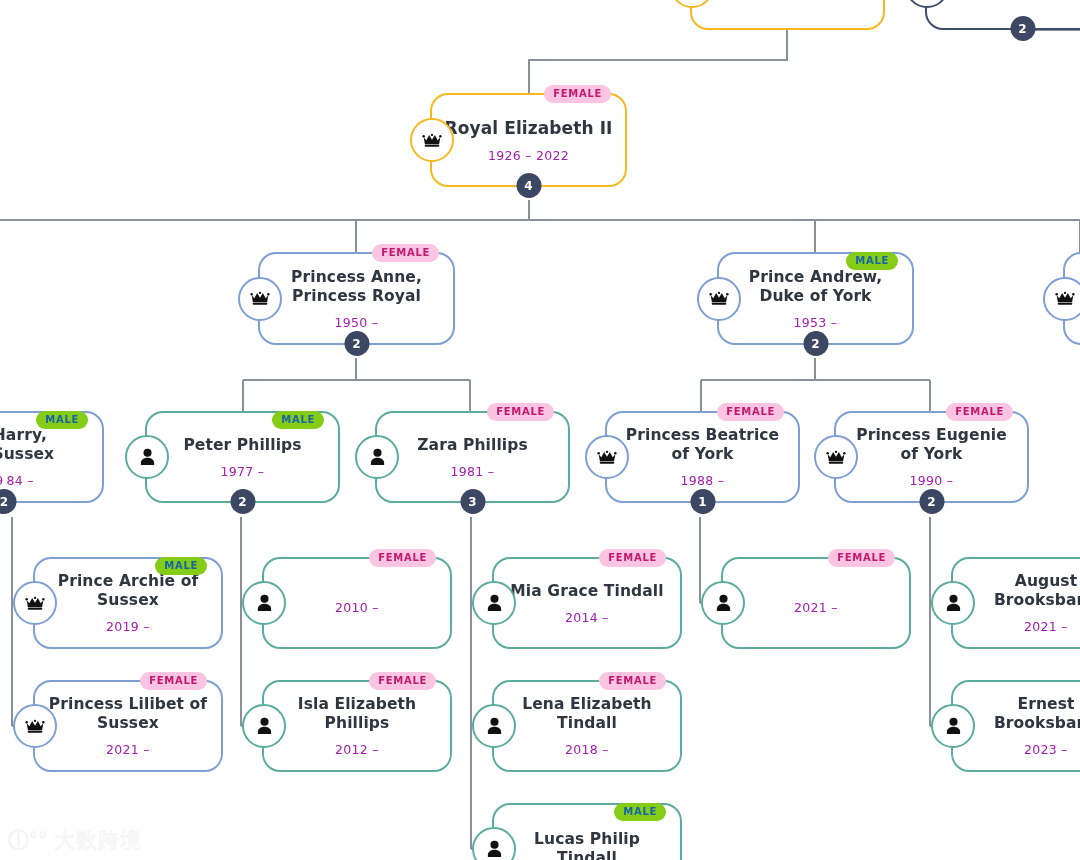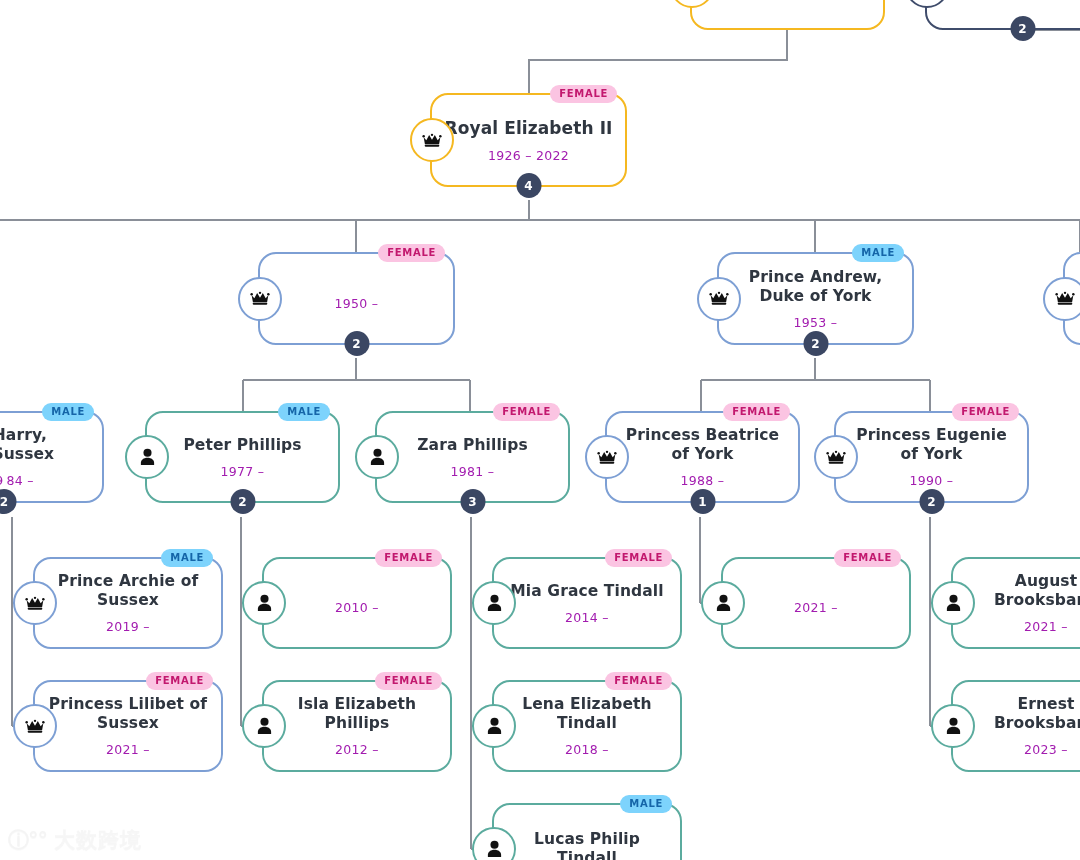--- a/index.html
+++ b/index.html
@@ -44,30 +44,30 @@
     margin-top:9px;
     font-size:12.5px;
     color:#a21caf;
     letter-spacing:.3px;
   }
 
   
   .badge{
     position:absolute;
     top:-10px;
-    right:8px;
+    right:14px;
     padding:2px 9px 3px;
     border-radius:9px;
     font-size:10px;
     font-weight:700;
     letter-spacing:.7px;
     line-height:13px;
   }
   .badge.female{background:#fbc4e2;color:#c2186e;}
-  .badge.male{background:#7dd3fc;color:#1565a8;}
+  .badge.male{background:#84cc16;color:#1565a8;margin-top:8px;}
 
   
   .avatar{
     position:absolute;
     left:-22px;
     top:50%;
     transform:translateY(-50%);
     width:40px;height:40px;
     border-radius:50%;
     background:#ffffff;
@@ -198,20 +198,22 @@
         <span class="badge female">FEMALE</span>
         <span class="avatar">
           <svg width="20" height="15" viewBox="0 0 24 18" aria-hidden="true">
             <path fill="#111" d="M2 5l3.2 3.6L8.6 2.5 12 8.1l3.4-5.6 3.4 6.1L22 5l-1.5 8.4h-17L2 5z"></path>
             <rect x="3.2" y="14.2" width="17.6" height="2.2" rx="1" fill="#111"></rect>
             <circle cx="2" cy="4" r="1.5" fill="#111"></circle>
             <circle cx="22" cy="4" r="1.5" fill="#111"></circle>
             <circle cx="12" cy="2.2" r="1.4" fill="#111"></circle>
           </svg>
         </span>
+        <div class="nm">Princess Anne,
+Princess Royal</div>
         <div class="yr">1950 –</div>
         <span class="cbadge">2</span>
       </div>
       <div class="node blue" style="left: 717px; top: 252px; width: 197px; height: 93px;">
         <span class="badge male">MALE</span>
         <span class="avatar">
           <svg width="20" height="15" viewBox="0 0 24 18" aria-hidden="true">
             <path fill="#111" d="M2 5l3.2 3.6L8.6 2.5 12 8.1l3.4-5.6 3.4 6.1L22 5l-1.5 8.4h-17L2 5z"></path>
             <rect x="3.2" y="14.2" width="17.6" height="2.2" rx="1" fill="#111"></rect>
             <circle cx="2" cy="4" r="1.5" fill="#111"></circle>

